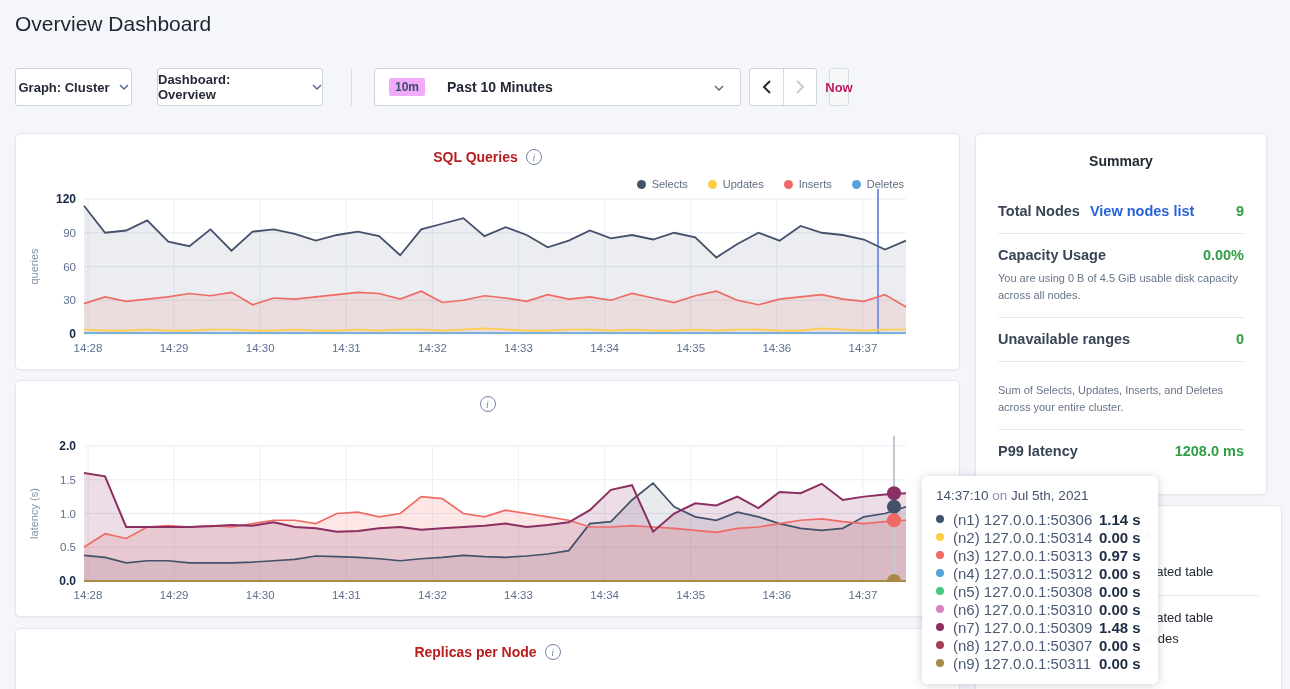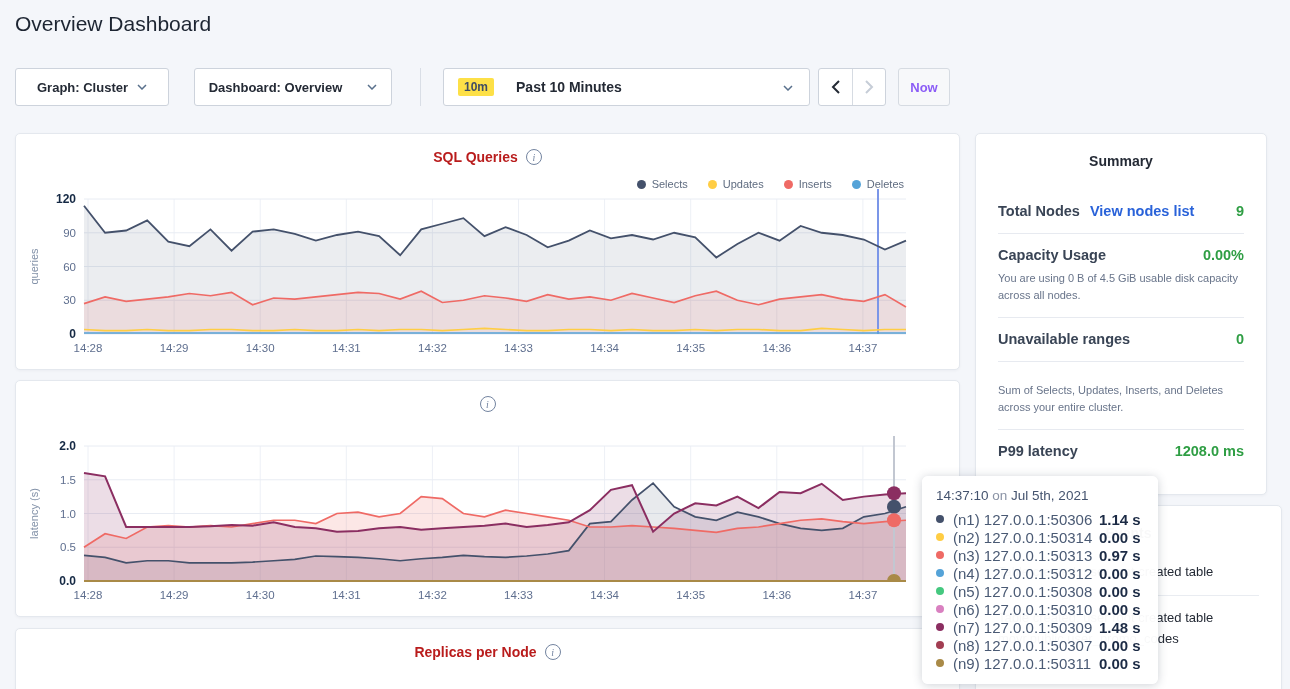--- a/index.html
+++ b/index.html
@@ -4,31 +4,31 @@
 <style>
   * { margin:0; padding:0; box-sizing:border-box; }
   html,body { width:1290px; height:689px; overflow:hidden; }
   body { font-family:"Liberation Sans", sans-serif; background:#f4f6fa; position:relative; color:#242a35; }
 
   .page-title { position:absolute; left:15px; top:12px; font-size:21px; font-weight:500; color:#1d2532; }
 
   
   .controls { position:absolute; left:15px; top:68px; height:38px; display:flex; align-items:stretch; }
   .ctl-btn { background:#fff; border:1px solid #cdd3dc; border-radius:3px; display:flex; align-items:center; justify-content:center; gap:9px; font-size:13px; font-weight:bold; color:#242a35; cursor:pointer; }
-  .dd-graph { width:154px; }
-  .dd-dash { width:198px; margin-left:25px;gap:25px; }
+  .dd-graph { width:117px; }
+  .dd-dash { width:166px; margin-left:25px;gap:25px; }
   .ctl-divider { width:1px; background:#d9dee6; margin-left:28px; }
   .time-select { width:367px; margin-left:22px; justify-content:flex-start; padding:0 14px; position:relative; }
-  .time-badge { background:#fde047; color:#3f4c63; font-size:12px; font-weight:bold; border-radius:2px; padding:2px 6px; margin-right:13px; }
+  .time-badge { background:#f0abfc; color:#3f4c63; font-size:12px; font-weight:bold; border-radius:2px; padding:2px 6px; margin-right:13px; }
   .time-label { font-size:14px; font-weight:bold; }
   .time-caret { position:absolute; right:16px; top:16px; }
   .arrow-group { display:flex; margin-left:8px; border:1px solid #cdd3dc; border-radius:3px; background:#fff; }
   .arrow-btn { width:33px; display:flex; align-items:center; justify-content:center; cursor:pointer; }
   .arrow-btn + .arrow-btn { border-left:1px solid #d6dbe2; }
-  .now-btn { width:52px; margin-left:12px; background:#f7f8fa; border:1px solid #d6dbe2; border-radius:3px; display:flex; align-items:center; justify-content:center; font-size:13px; font-weight:bold; color:#8b5cf6; }
+  .now-btn { width:20px; margin-left:12px; background:#f7f8fa; border:1px solid #d6dbe2; border-radius:3px; display:flex; align-items:center; justify-content:center; font-size:13px; font-weight:bold; color:#be185d; }
 
   
   .card { position:absolute; background:#fff; border:1px solid #e4e8ee; border-radius:5px; box-shadow:0 1px 3px rgba(24,34,54,0.04); }
   .card-sql { left:15px; top:133px; width:945px; height:237px; }
   .card-lat { left:15px; top:380px; width:945px; height:237px; }
   .card-rep { left:15px; top:628px; width:945px; height:200px; }
   .card-summary { left:975px; top:133px; width:292px; height:362px; padding:0 22px; }
   .card-events { left:975px; top:505px; width:307px; height:220px; padding:0 22px; }
 
   .chart-title-row { display:flex; align-items:center; justify-content:center; gap:8px; margin-top:15px; }

